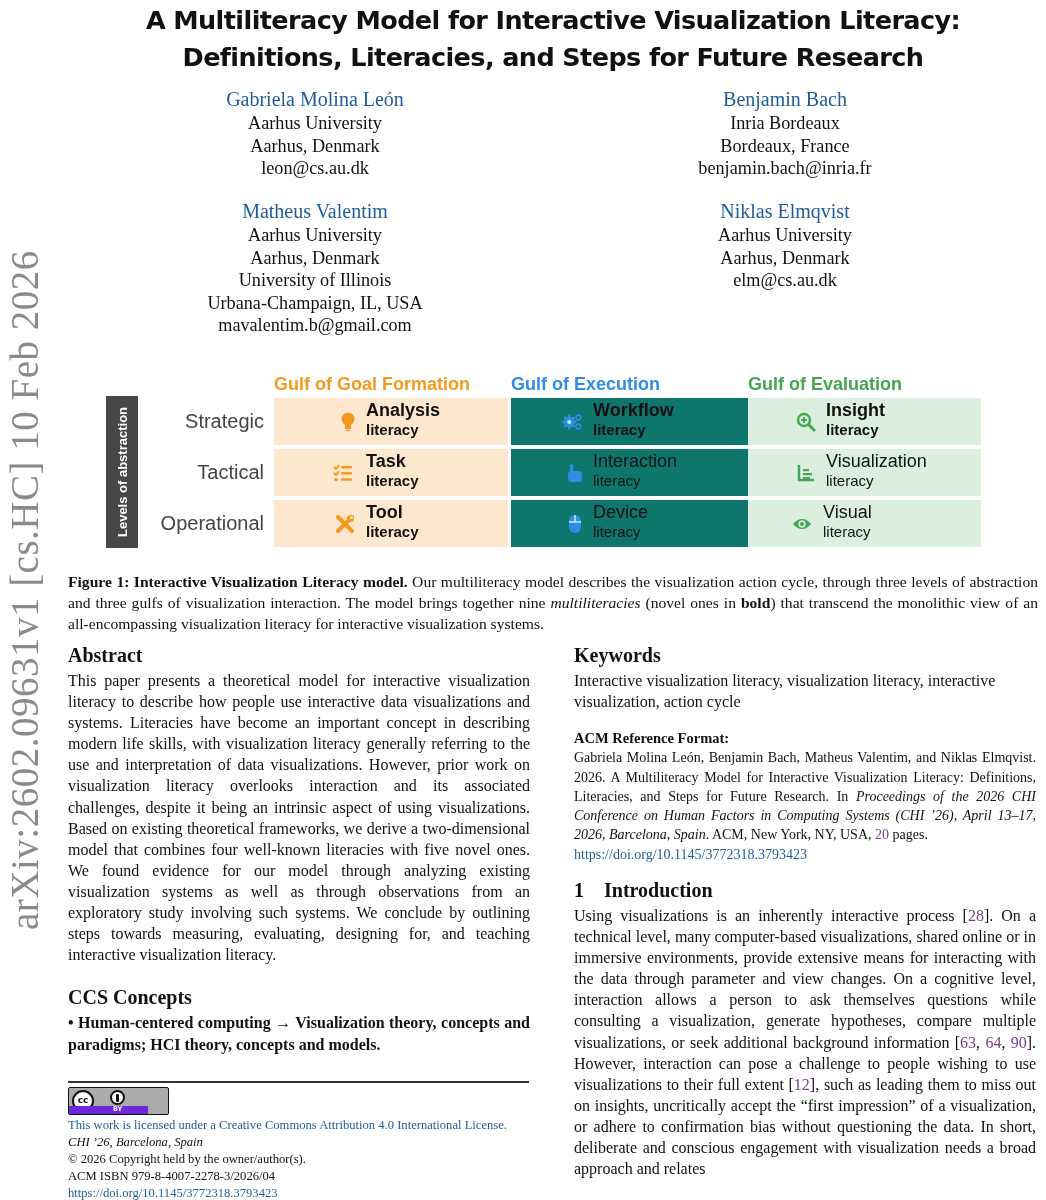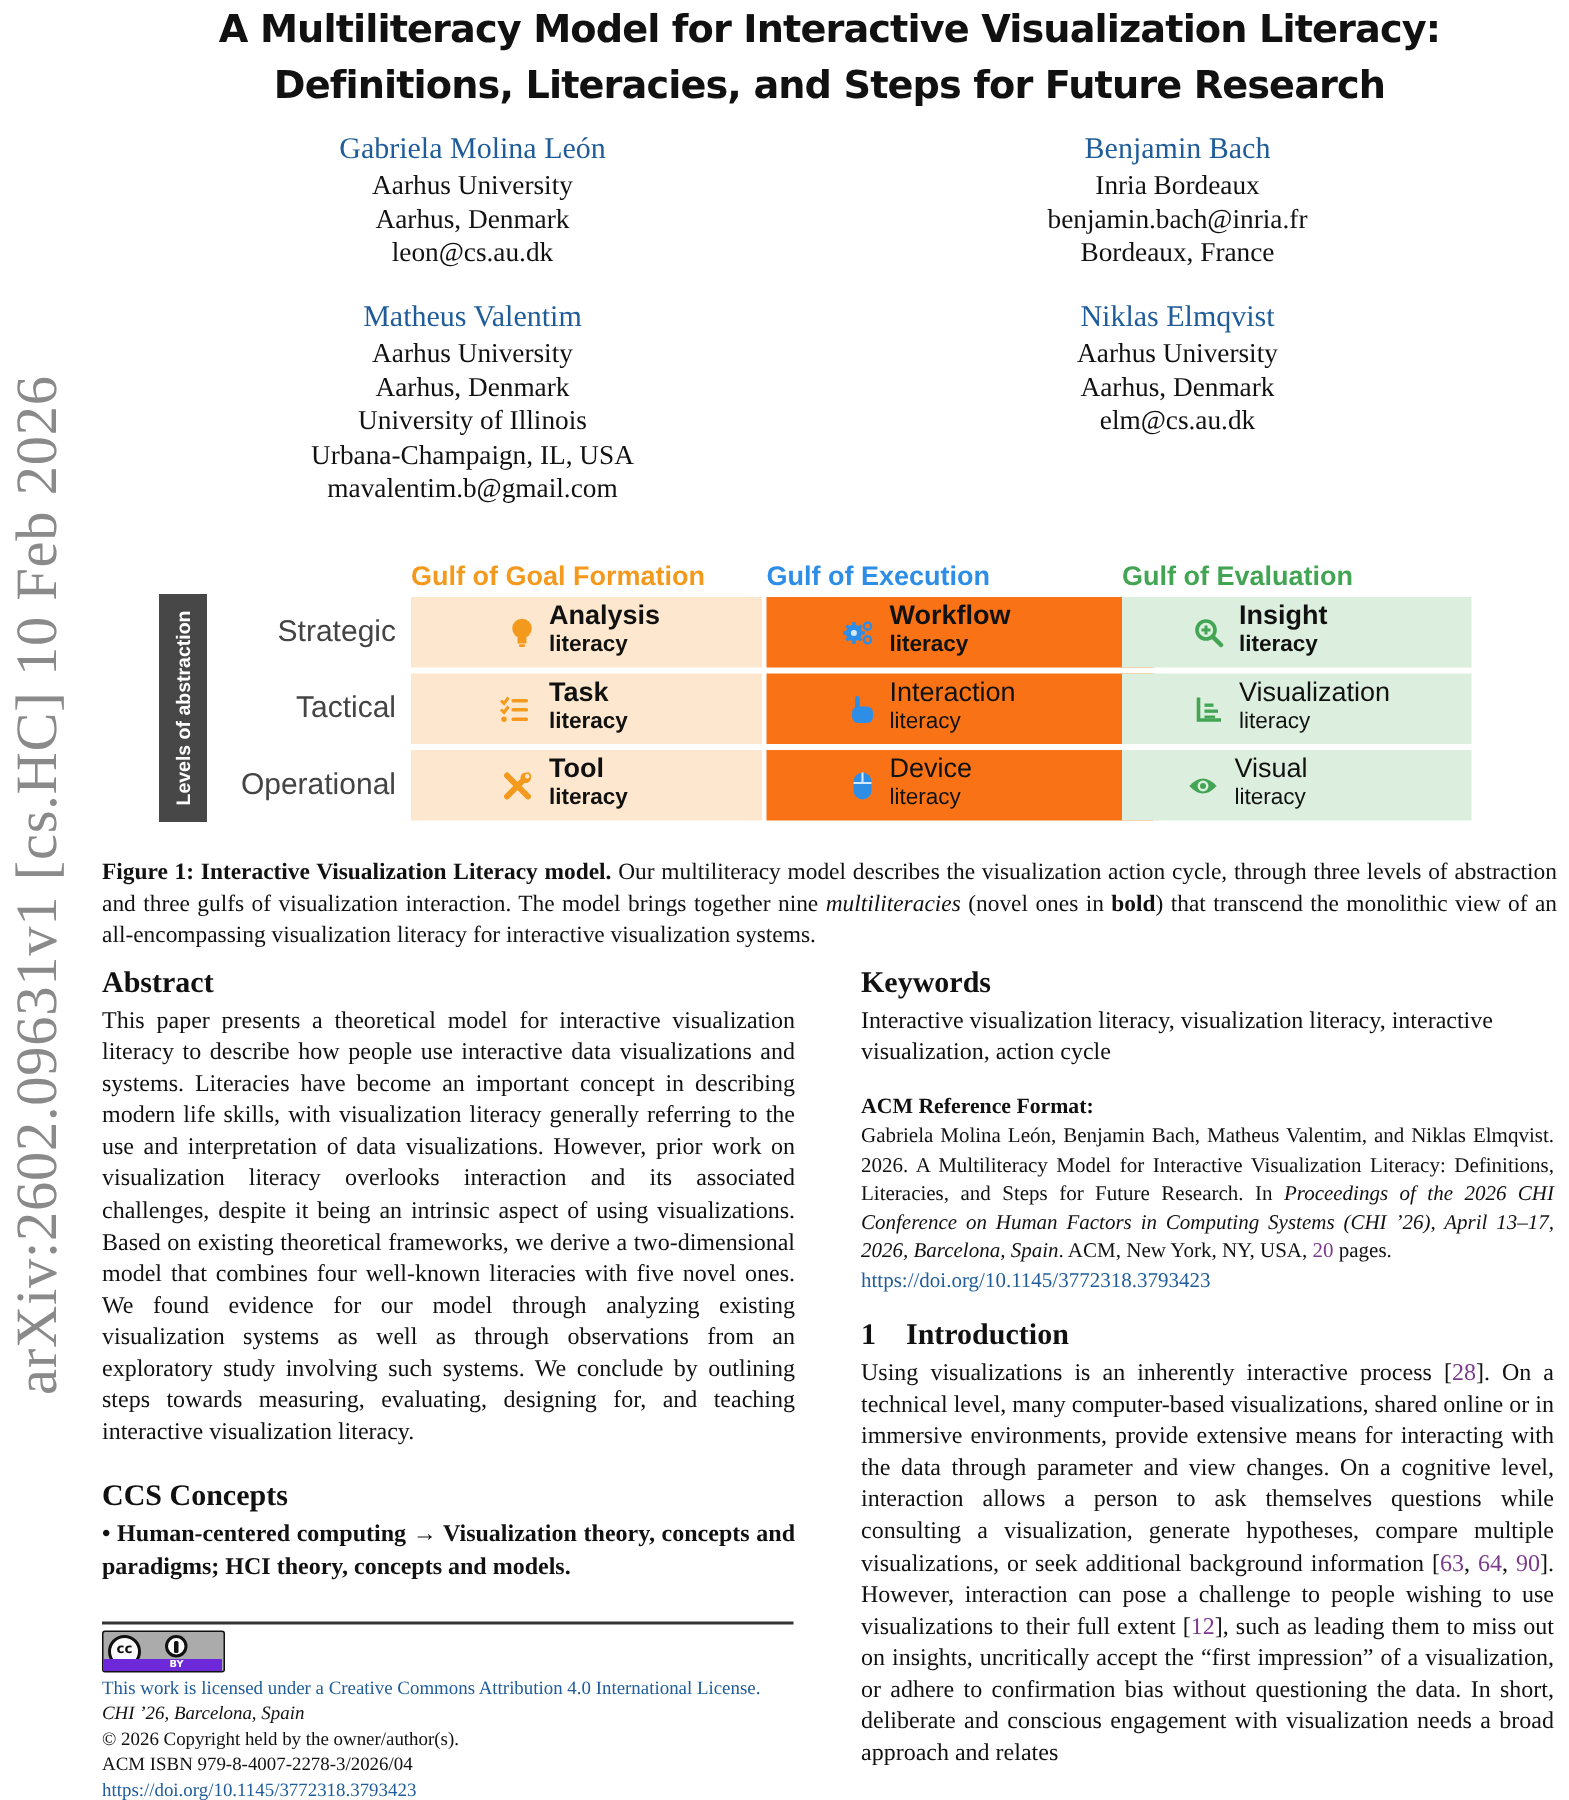--- a/index.html
+++ b/index.html
@@ -33,36 +33,36 @@
   .level-label { position: absolute; left: 35px; width: 124px; text-align: right; font-size: 20px; color: #444; }
   .gulf-title { position: absolute; top: 2px; height: 24px; font-weight: bold; font-size: 18px; }
   .cell { position: absolute; height: 47px; display: flex; align-items: center; }
   .cell .icon { position: absolute; width: 20px; height: 20px; display: flex; align-items: center; justify-content: center; }
   .cell .txt { position: absolute; font-size: 18px; line-height: 20px; }
   .cell .txt .t1 { display: block; }
   .cell .txt .t2 { display: block; font-size: 15px; line-height: 20px; }
   .cell .txt.bold .t1, .cell .txt.bold .t2 { font-weight: bold; }
 
   .col-goal { left: 169px; width: 234px; background: #fde8cf; }
-  .col-exec { left: 406px; width: 258px; background: #f97316; }
+  .col-exec { left: 406px; width: 258px; background: #0f766e; }
   .col-eval { left: 643px; width: 233px; background: #dcefde; }
   .row0 { top: 26px; } .row1 { top: 77px; } .row2 { top: 128px; }
 
   .caption { position: absolute; left: 68px; top: 571px; width: 970px; font-size: 15.6px; line-height: 21px; text-align: justify; }
   .caption b { font-weight: bold; }
 
   .col-left { position: absolute; left: 68px; top: 642px; width: 462px; }
   .col-right { position: absolute; left: 574px; top: 642px; width: 462px; }
   h2 { font-size: 20px; font-weight: bold; line-height: 26px; margin-bottom: 2px; }
   p.body { font-size: 16px; line-height: 21.1px; text-align: justify; hyphens: auto; }
   .ccs { position: absolute; left: 68px; top: 984px; width: 462px; }
   .ccs p { font-size: 16px; line-height: 22px; font-weight: bold; text-align: justify; }
 
   .rule { position: absolute; left: 68px; top: 1081px; width: 461px; height: 1.5px; background: #333; }
-  .cc-badge { position: absolute; left: 68px; top: 1087px; width: 82px; height: 28px; background: #ababab; border: 1.5px solid #111; border-radius: 2px; }
+  .cc-badge { position: absolute; left: 68px; top: 1087px; width: 101px; height: 28px; background: #ababab; border: 1.5px solid #111; border-radius: 2px; }
   .cc-badge .cc { position: absolute; left: 3px; top: 2px; width: 22px; height: 22px; background: #fff; border: 2.5px solid #111; border-radius: 50%; font-family: "DejaVu Sans", sans-serif; font-weight: bold; font-size: 9px; line-height: 17px; text-align: center; }
   .cc-badge .by-icon { position: absolute; left: 41px; top: 2px; width: 15px; height: 15px; background: #fff; border: 2px solid #111; border-radius: 50%; }
   .cc-badge .by-icon::after { content: ""; position: absolute; left: 4px; top: 2px; width: 3px; height: 8px; background: #111; border-radius: 1px; }
   .cc-badge .by { position: absolute; left: 0; bottom: 0; width: 79px; height: 8px; background: #6d28d9; }
   .cc-badge .by span { position: absolute; left: 44px; top: -1px; font-size: 6.5px; color: #fff; font-family: "DejaVu Sans", sans-serif; font-weight: bold; }
 
   .license { position: absolute; left: 68px; top: 1117px; width: 470px; font-size: 12.6px; line-height: 17.1px; }
   .link { color: #1f5c99; }
   .cite { color: #7b3b8c; }
 
@@ -85,22 +85,22 @@
 
 <div class="author a1">
   <div class="name">Gabriela Molina León</div>
   <div>Aarhus University</div>
   <div>Aarhus, Denmark</div>
   <div>leon@cs.au.dk</div>
 </div>
 <div class="author a2">
   <div class="name">Benjamin Bach</div>
   <div>Inria Bordeaux</div>
+  <div>Bordeaux, France</div>
   <div>benjamin.bach@inria.fr</div>
-  <div>Bordeaux, France</div>
 </div>
 <div class="author a3">
   <div class="name">Matheus Valentim</div>
   <div>Aarhus University</div>
   <div>Aarhus, Denmark</div>
   <div>University of Illinois</div>
   <div>Urbana-Champaign, IL, USA</div>
   <div>mavalentim.b@gmail.com</div>
 </div>
 <div class="author a4">

